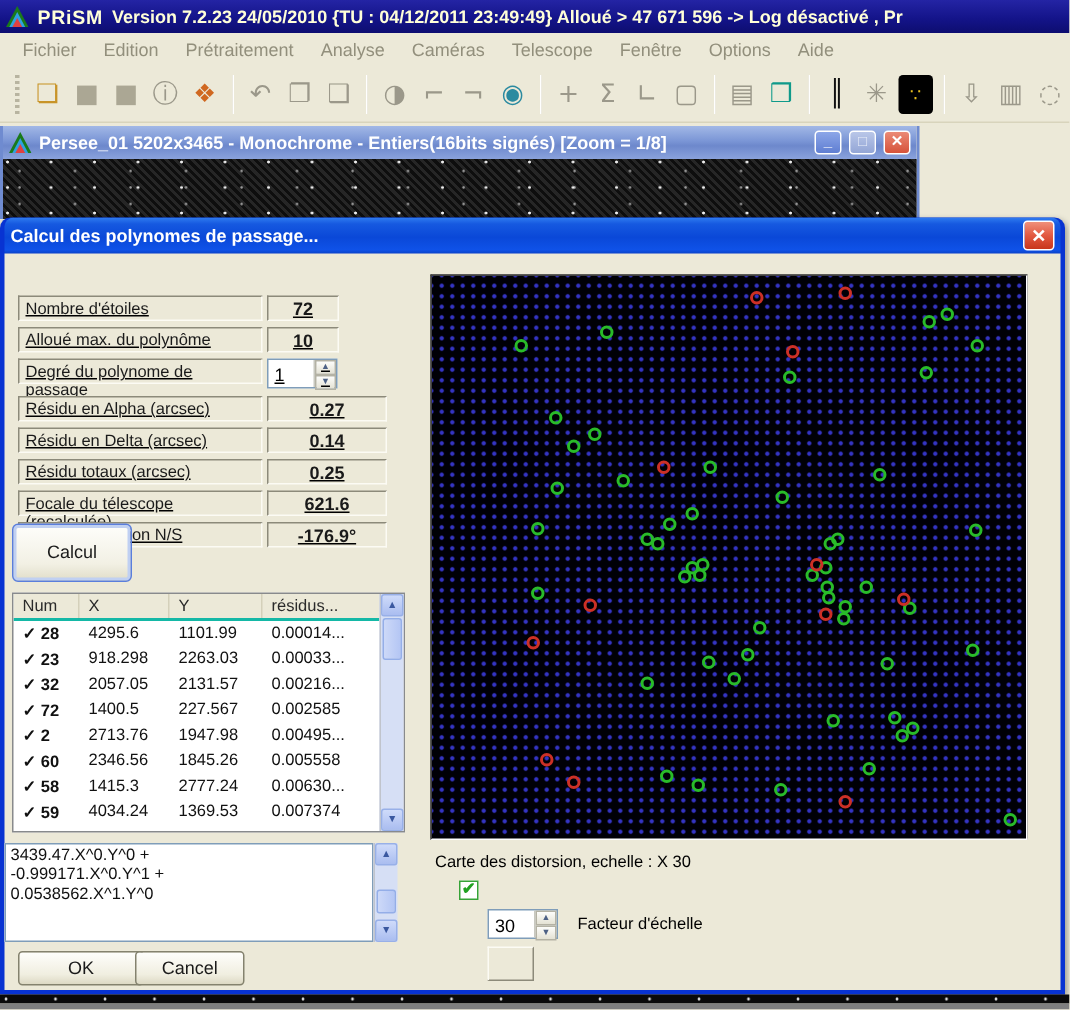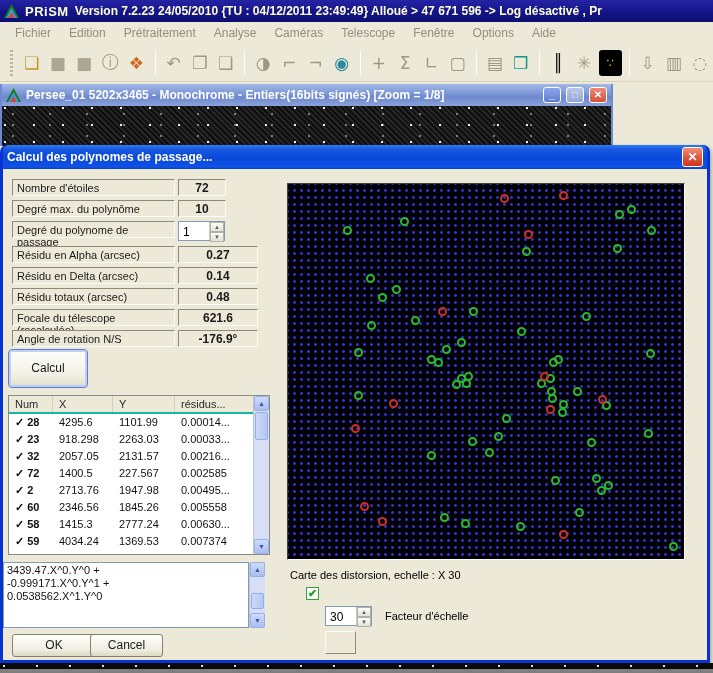--- a/index.html
+++ b/index.html
@@ -57,21 +57,21 @@
   #dialog-title { height:24px; display:flex; align-items:center; padding:0 4px;
     background:linear-gradient(180deg,#2f7cf0 0%,#1659e0 18%,#0a48d8 55%,#0f52e8 90%,#0a43c8 100%);
     border-radius:6px 6px 0 0;gap:48px; }
   #dialog-title .txt { color:#fff; font-weight:bold; font-size:12px; flex:1; }
   #dialog-close { width:21px; height:20px; border:1px solid #fff; border-radius:3px;
     background:linear-gradient(180deg,#f0907a 0%,#e25941 50%,#c8361c 100%);
     color:#fff; font-weight:bold; font-size:12px; line-height:18px; text-align:center; }
   #dialog-client { position:relative; width:704px; height:491px; background:#ece9d8; }
 
   
-  #form-rows { position:absolute; left:9px; top:10px; width:260px; }
+  #form-rows { position:absolute; left:9px; top:28px; width:260px;text-decoration:underline; }
   .frow { display:flex; gap:3px; margin-bottom:4px; }
   .fbox { background:#ece9d8; border:1px solid; border-color:#8c8a7a #fcfbf4 #fcfbf4 #8c8a7a;
     font-size:11px; color:#1a1a1a; padding:2px 4px; height:17px; }
   .fbox.lab { width:163px; }
   .fbox.val { font-weight:bold; text-align:center; font-size:12px; padding-top:1px; }
   .fbox.val.narrow { width:48px; }
   .fbox.val.wide { width:80px; }
   .frow.spin-row { margin-top:3px; margin-bottom:5px; }
   .spinedit { width:47px; height:20px; background:#fff; border:1px solid #7f9db9; display:flex; }
   .spinedit .sval { flex:1; font-size:12px; padding:3px 0 0 4px; color:#000; }
@@ -230,21 +230,21 @@
       <span id="dialog-close">✕</span>
     </div>
     <div id="dialog-client">
 
       <div id="form-rows">
           <div class="frow">
             <div class="fbox lab">Nombre d'étoiles</div>
             <div class="fbox val narrow">72</div>
           </div>
           <div class="frow">
-            <div class="fbox lab">Degré max. du polynôme</div>
+            <div class="fbox lab">Alloué max. du polynôme</div>
             <div class="fbox val narrow">10</div>
           </div>
           <div class="frow spin-row">
             <div class="fbox lab">Degré du polynome de passage</div>
             <div class="spinedit">
               <span class="sval">1</span>
               <span class="spinbtns">
                 <span>▲</span>
                 <span>▼</span>
               </span>
@@ -253,21 +253,21 @@
           <div class="frow">
             <div class="fbox lab">Résidu en Alpha (arcsec)</div>
             <div class="fbox val wide">0.27</div>
           </div>
           <div class="frow">
             <div class="fbox lab">Résidu en Delta (arcsec)</div>
             <div class="fbox val wide">0.14</div>
           </div>
           <div class="frow">
             <div class="fbox lab">Résidu totaux (arcsec)</div>
-            <div class="fbox val wide">0.48</div>
+            <div class="fbox val wide">0.25</div>
           </div>
           <div class="frow">
             <div class="fbox lab">Focale du télescope (recalculée)</div>
             <div class="fbox val wide">621.6</div>
           </div>
           <div class="frow">
             <div class="fbox lab">Angle de rotation N/S</div>
             <div class="fbox val wide">-176.9°</div>
           </div>
         </div>

